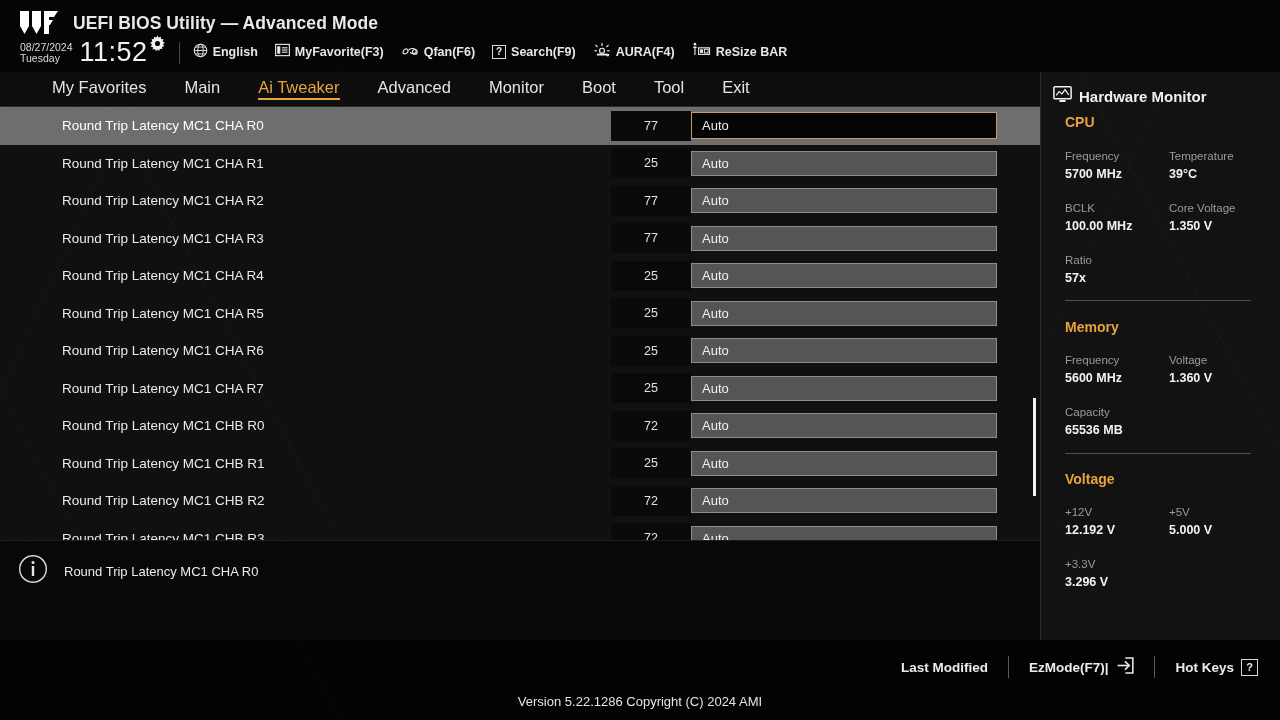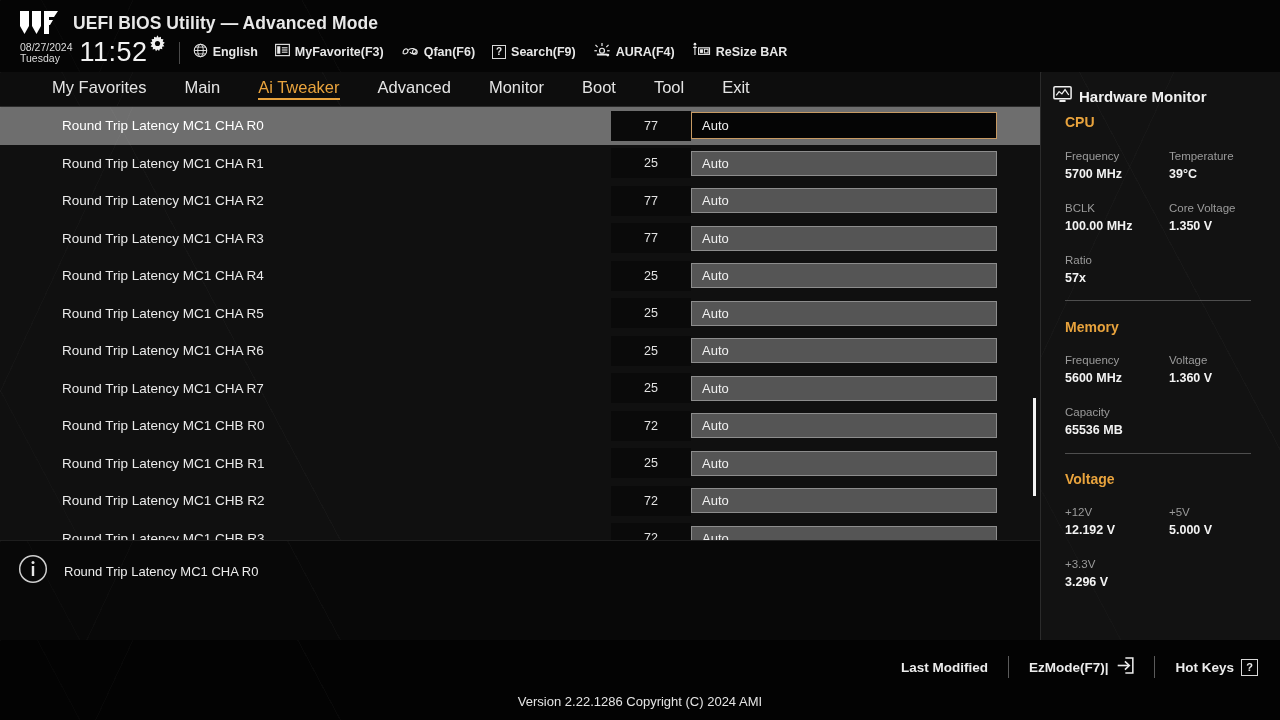--- a/index.html
+++ b/index.html
@@ -501,15 +501,15 @@
       <div class="fsep"></div>
 
       <div class="fitem">
         <span>Hot Keys</span>
         <span class="fboxq">?</span>
       </div>
 
     </div>
   </div>
 
-  <div id="version">Version 2.22.1286 Copyright (C) 2024 AMI</div>
+  <div id="version">Version 5.22.1286 Copyright (C) 2024 AMI</div>
 
 </div>
 
 </body></html>

